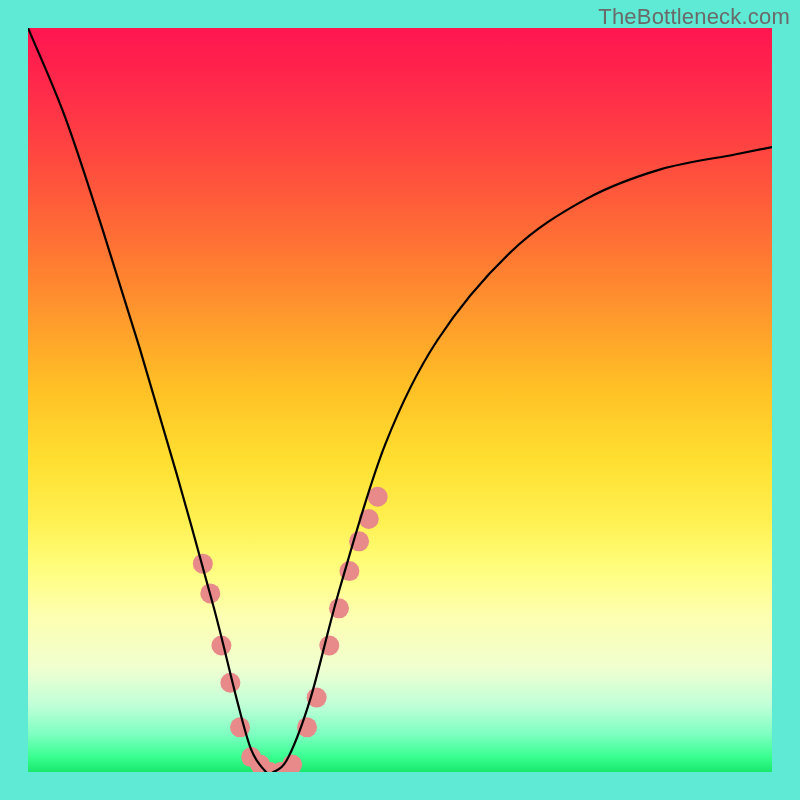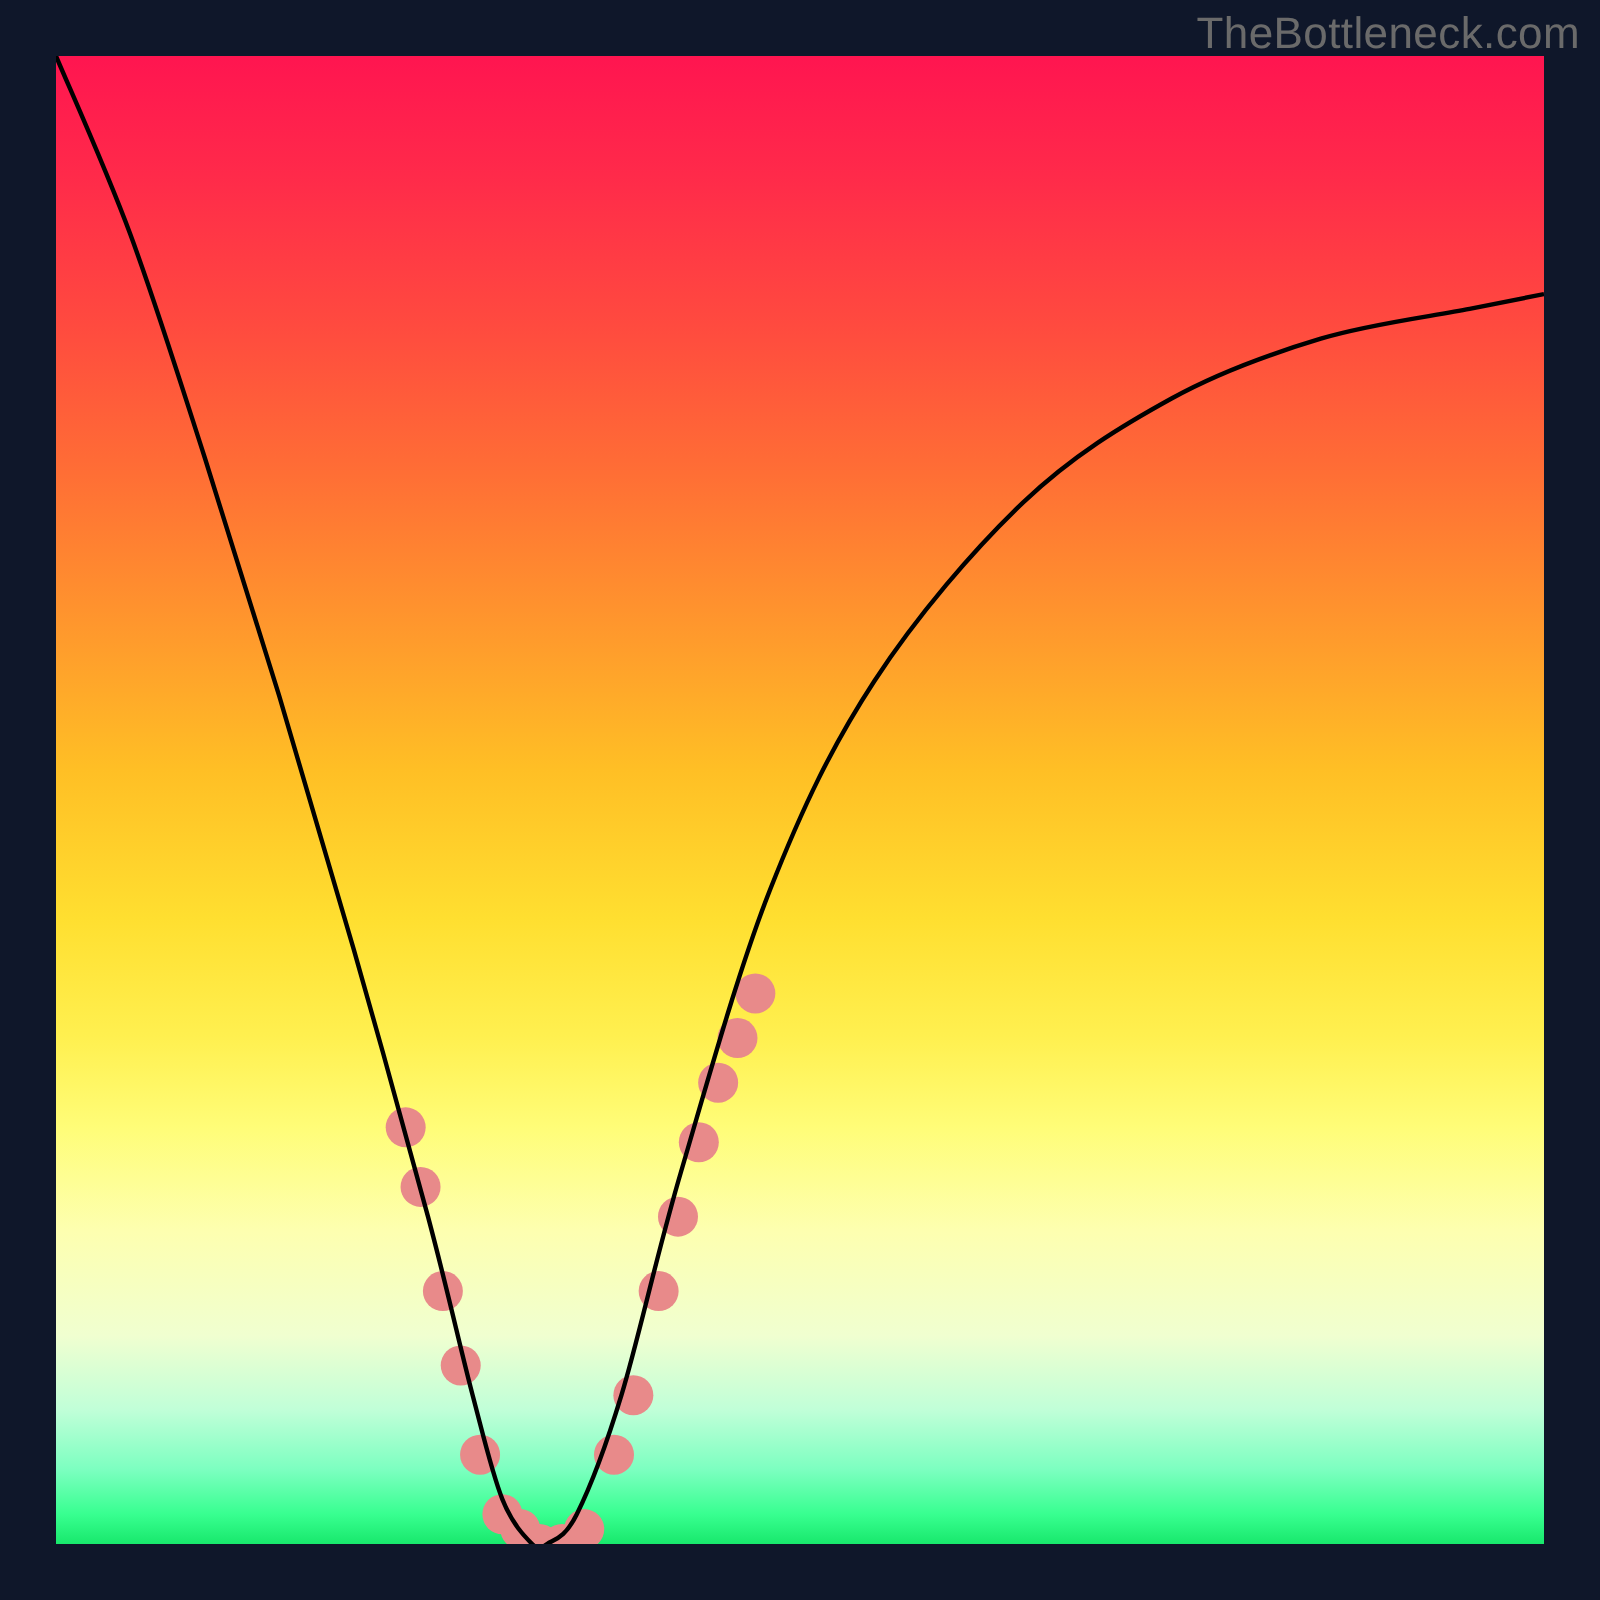--- a/index.html
+++ b/index.html
@@ -1,20 +1,20 @@
 <!DOCTYPE html>
 <html><head>
 <meta charset="utf-8">
 <style>
   * { margin: 0; padding: 0; box-sizing: border-box; }
   html, body { width: 800px; height: 800px; overflow: hidden; background: #000; }
   .frame {
     position: absolute;
     inset: 0;
-    background: #0f172a;
+    background: #5eead4;
   }
   .plot-area {
     position: absolute;
     left: 28px;
     top: 28px;
     width: 744px;
     height: 744px;
     overflow: hidden;
   }
   .gradient-bg {

